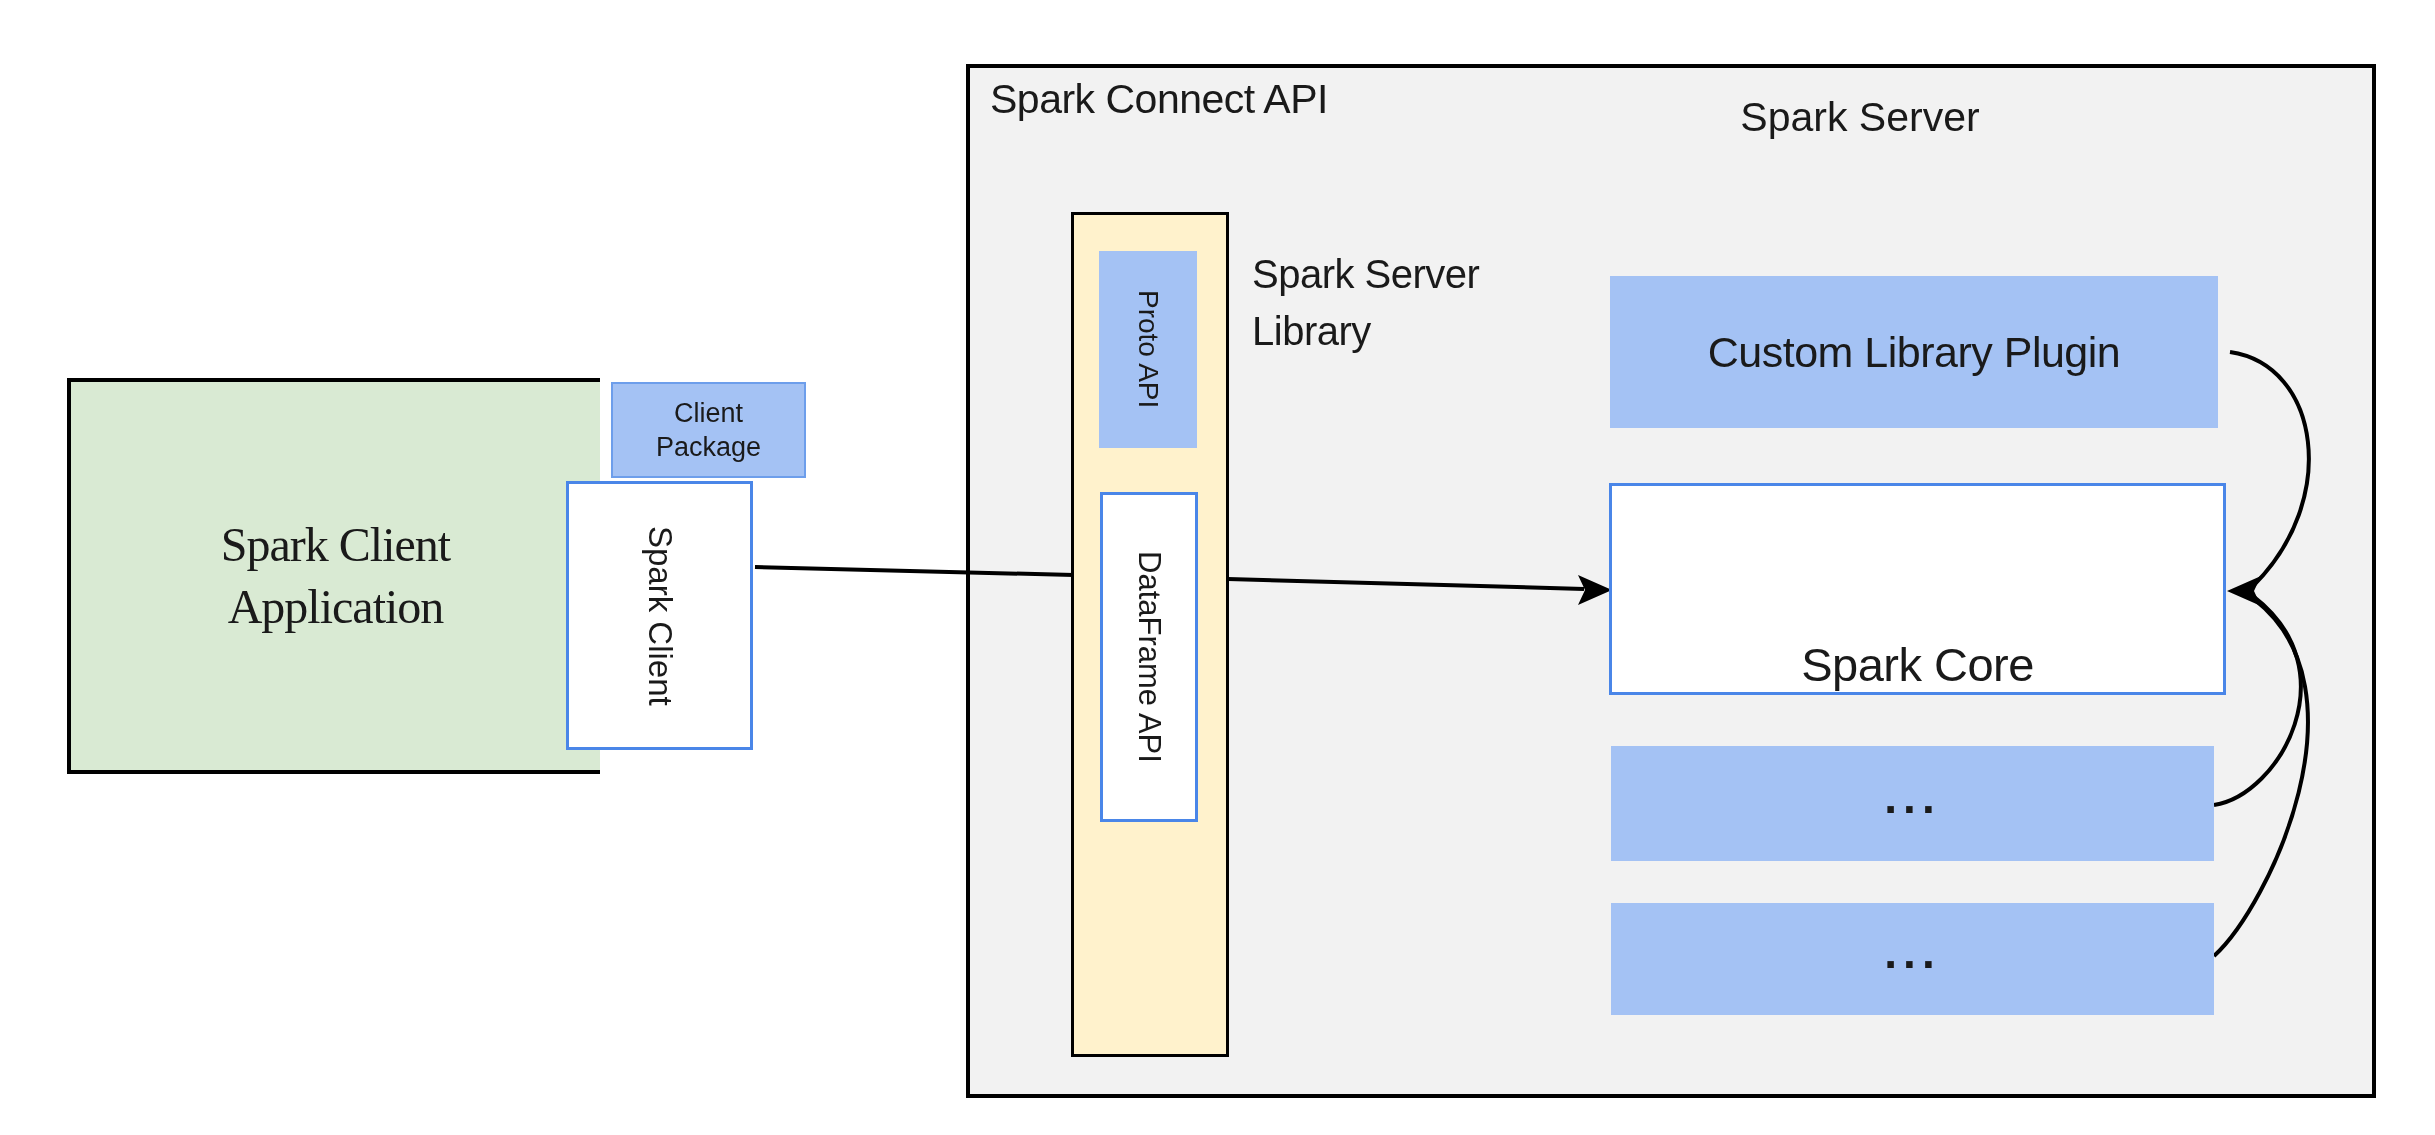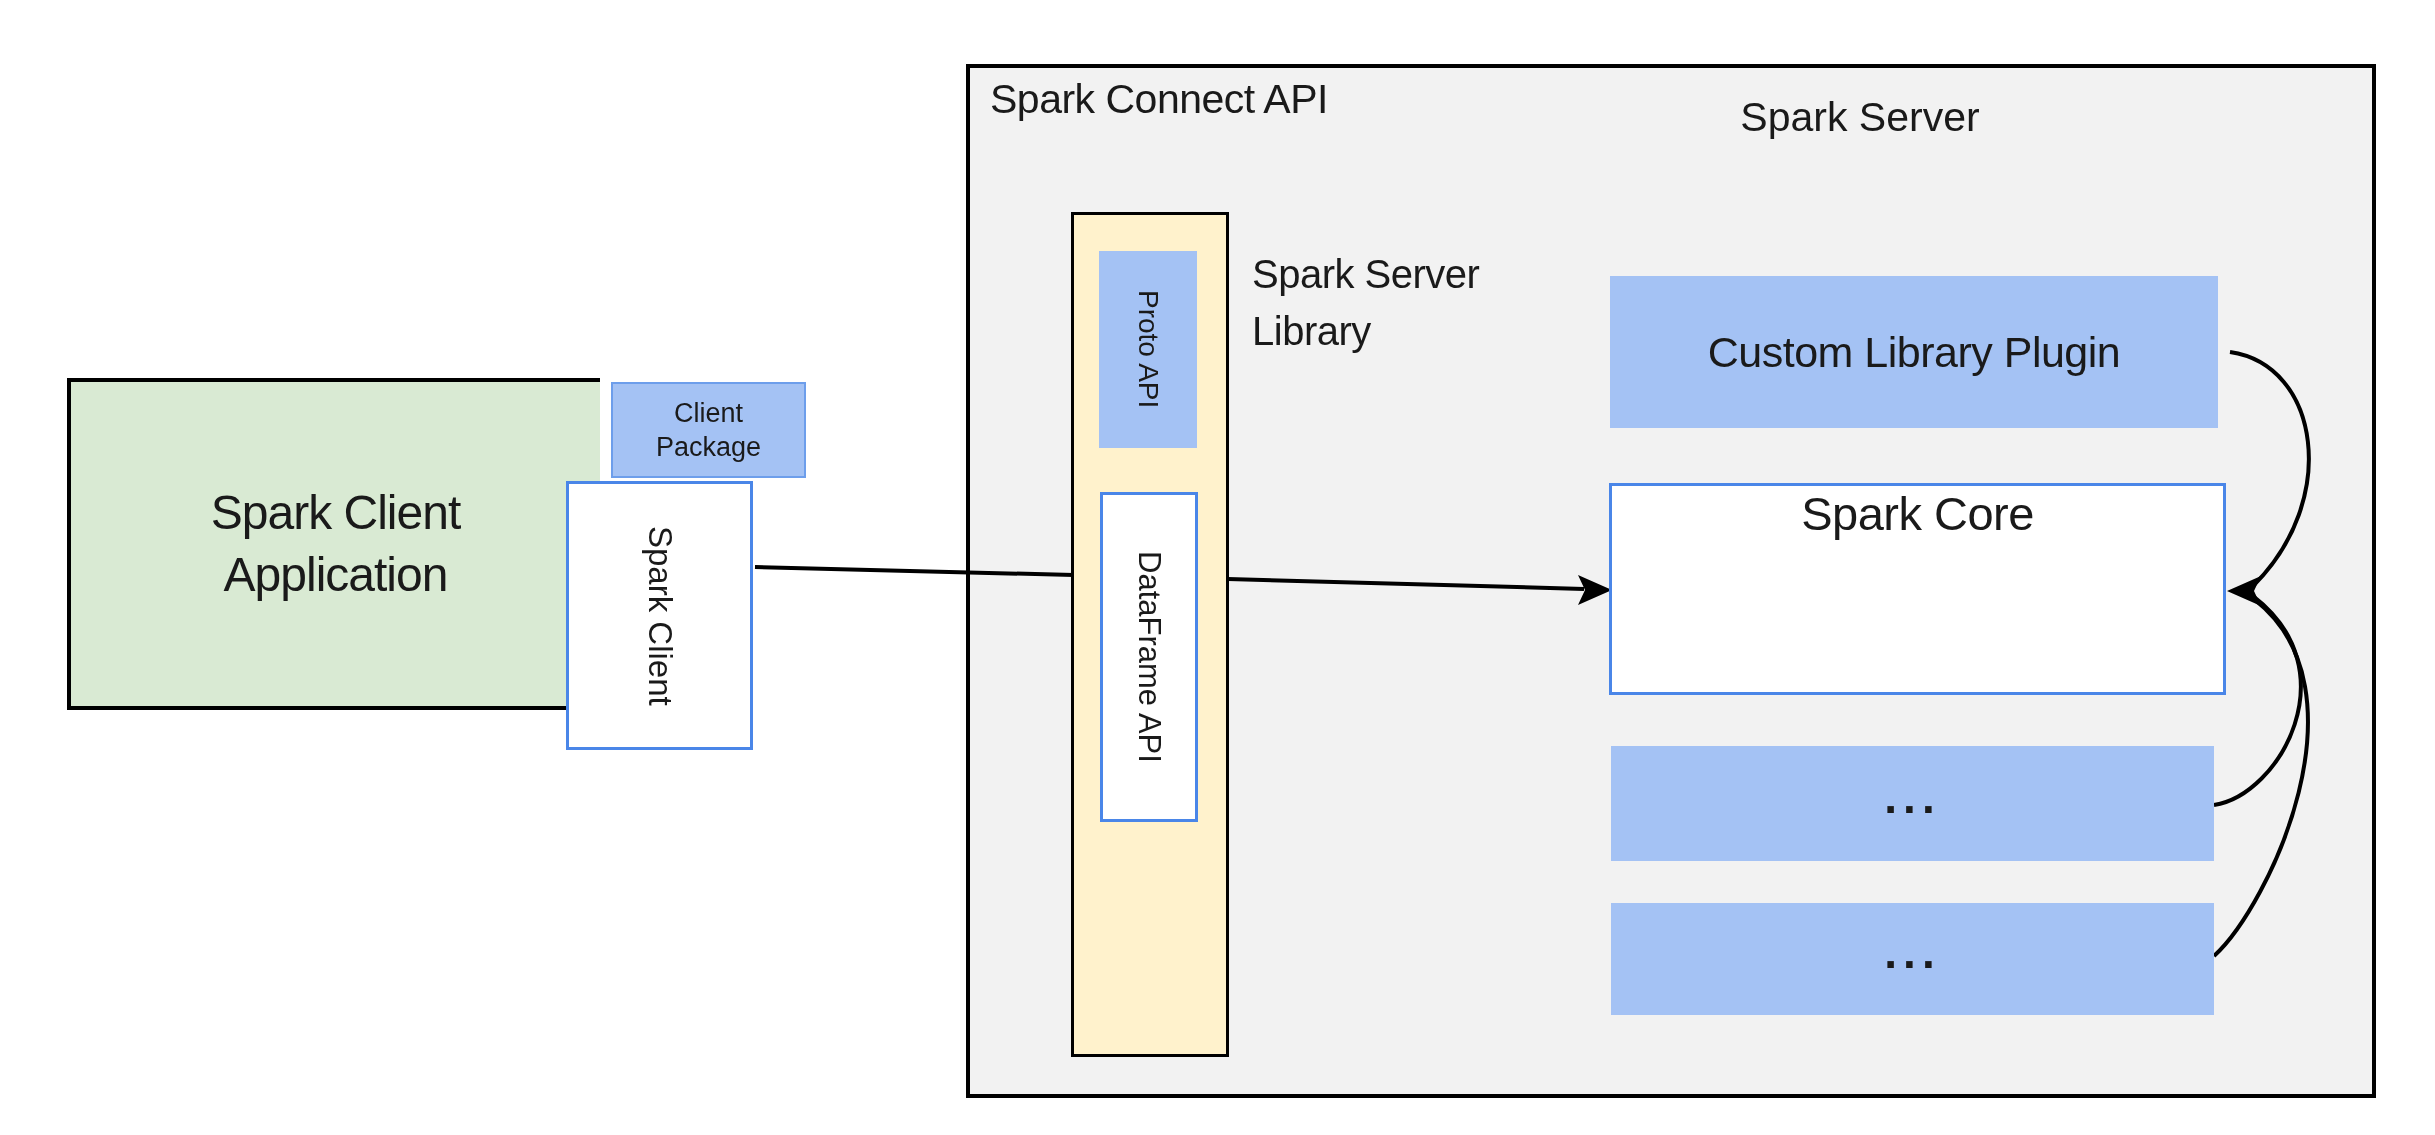--- a/index.html
+++ b/index.html
@@ -23,24 +23,24 @@
   
   .server-box{
     left:966px;top:64px;width:1410px;height:1034px;
     background:var(--server-fill);border:4px solid var(--outline);z-index:1;
   }
   .wire-layer{left:0;top:0;width:2435px;height:1135px;z-index:2;pointer-events:none;}
   .wire-layer path{stroke:var(--outline);stroke-width:4;fill:none;}
   .wire-layer polygon{fill:var(--outline);stroke:none;}
   
   .client-app-box{
-    left:67px;top:378px;width:533px;height:332px;
+    left:67px;top:378px;width:533px;height:396px;
     background:var(--client-app-fill);
     border:4px solid var(--outline);border-right:none;z-index:3;
-    display:flex;align-items:center;justify-content:center;
+    display:flex;align-items:center;justify-content:center;font-family:Liberation Serif, serif;
   }
   .client-app-label{
     font-size:48px;line-height:62px;text-align:center;width:320px;
     letter-spacing:-1px;
   }
   .client-package-box{
     left:563px;top:382px;width:195px;height:96px;
     background:var(--blue-fill);border:2px solid var(--package-border);z-index:4;
     display:flex;align-items:center;justify-content:center;margin-left:48px;
   }
@@ -85,21 +85,21 @@
   
   .plugin-box{
     left:1610px;top:276px;width:608px;height:152px;
     background:var(--blue-fill);z-index:3;
     display:flex;align-items:center;justify-content:center;
   }
   .plugin-label{font-size:43px;letter-spacing:-0.5px;}
   .core-box{
     left:1609px;top:483px;width:617px;height:212px;
     background:#fff;border:3px solid var(--blue-border);z-index:3;
-    display:flex;align-items:flex-start;justify-content:center;
+    display:flex;align-items:flex-end;justify-content:center;
   }
   .core-label{font-size:47px;letter-spacing:-0.5px;}
   .dots-box{
     left:1611px;width:603px;background:var(--blue-fill);z-index:3;
     display:flex;align-items:center;justify-content:center;
   }
   .dots-box.first{top:746px;height:115px;}
   .dots-box.second{top:903px;height:112px;}
   .dots-label{font-size:46px;font-weight:bold;letter-spacing:6px;line-height:10px;margin-top:-14px;}
 </style>

